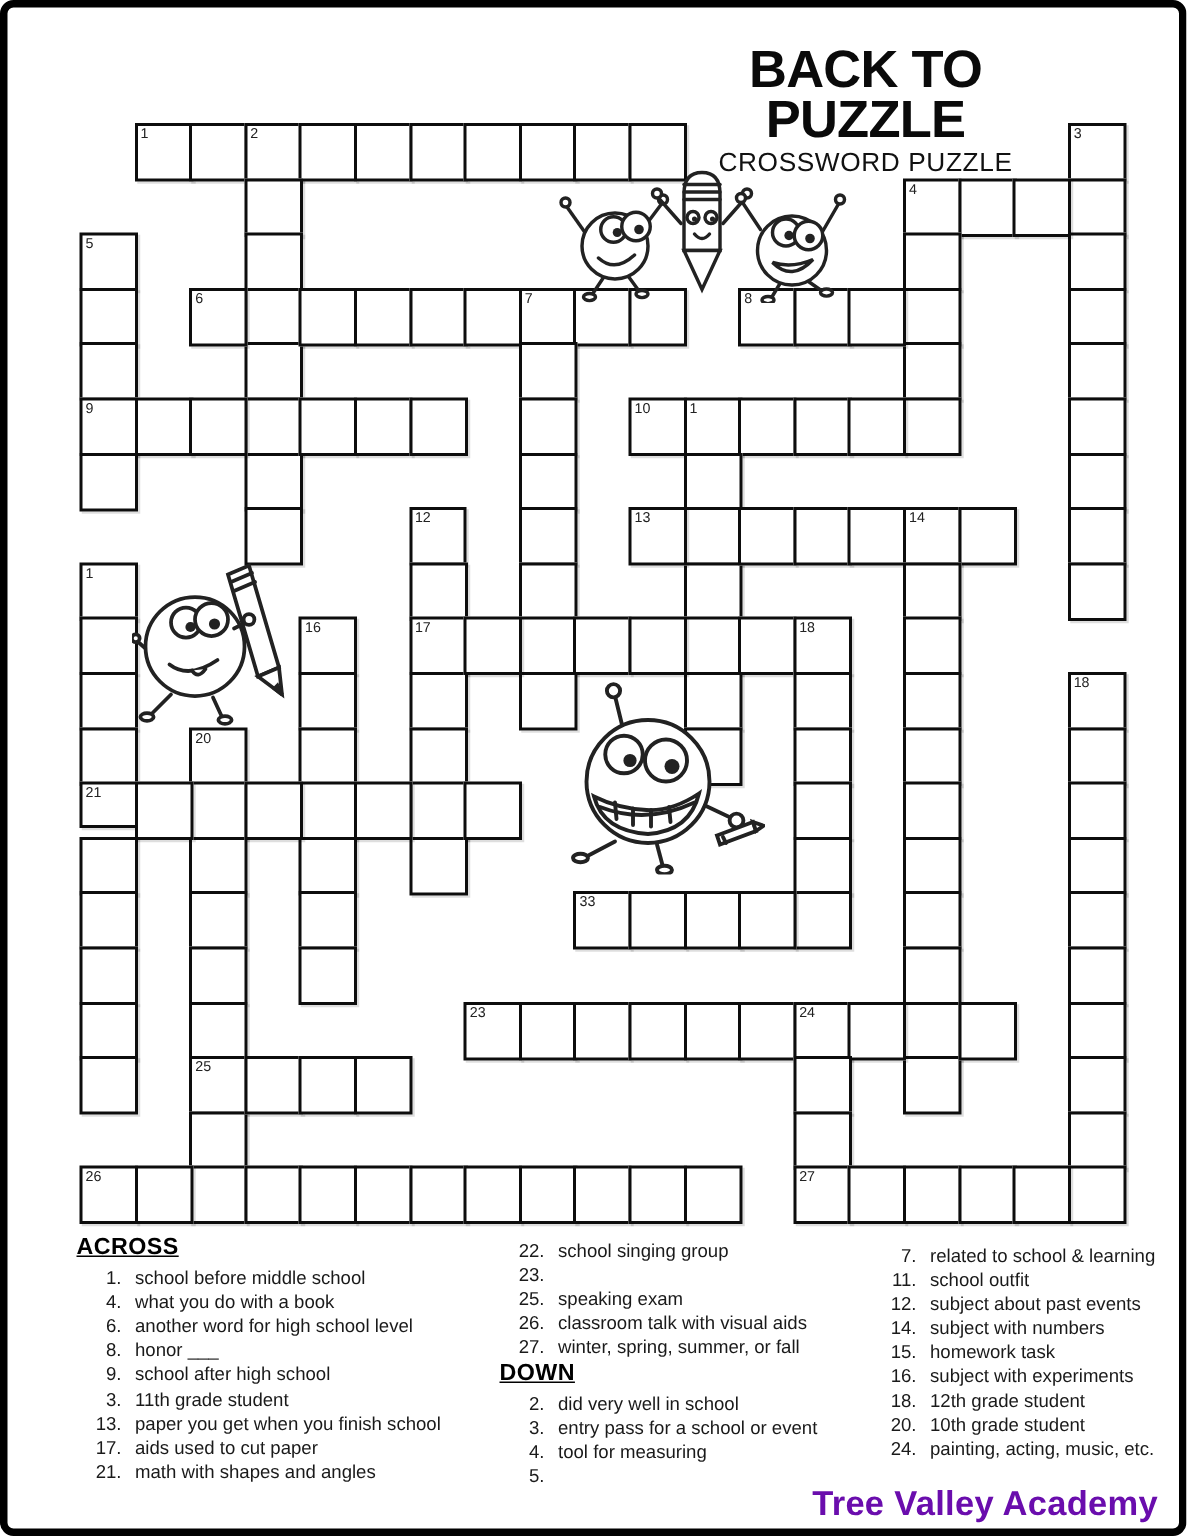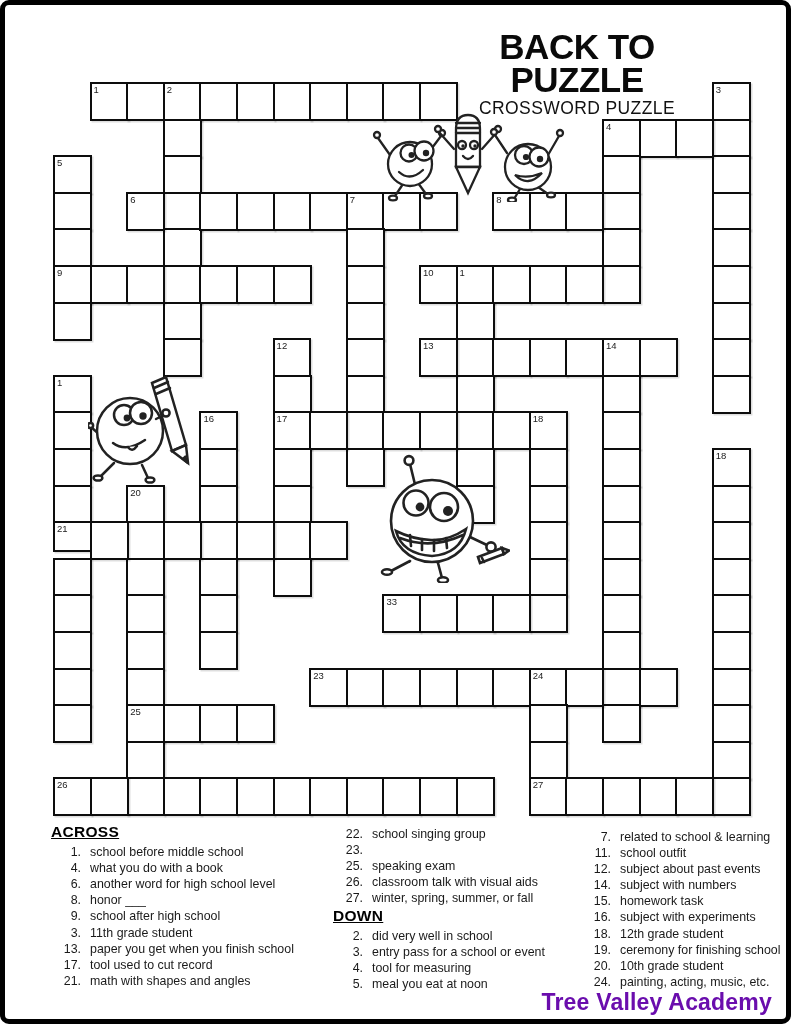--- a/index.html
+++ b/index.html
@@ -408,21 +408,21 @@
         <div class="clue">
           <span class="cnum">3.</span>
           <span class="ctext">11th grade student</span>
         </div>
         <div class="clue">
           <span class="cnum">13.</span>
           <span class="ctext">paper you get when you finish school</span>
         </div>
         <div class="clue">
           <span class="cnum">17.</span>
-          <span class="ctext">tool used to cut record</span>
+          <span class="ctext">aids used to cut paper</span>
         </div>
         <div class="clue">
           <span class="cnum">21.</span>
           <span class="ctext">math with shapes and angles</span>
         </div>
       </div>
   </div>
 
   <div id="clues-col2" class="clue-col">
     <div id="clues-col2-top">
@@ -455,21 +455,20 @@
         <div class="clue">
           <span class="cnum">3.</span>
           <span class="ctext">entry pass for a school or event</span>
         </div>
         <div class="clue">
           <span class="cnum">4.</span>
           <span class="ctext">tool for measuring</span>
         </div>
         <div class="clue">
           <span class="cnum">5.</span>
-          <span class="ctext">meal you eat at noon</span>
         </div>
       </div>
   </div>
 
   <div id="clues-col3" class="clue-col">
     <div id="clues-col3-list">
         <div class="clue">
           <span class="cnum">7.</span>
           <span class="ctext">related to school &amp; learning</span>
         </div>
@@ -491,24 +490,20 @@
         </div>
         <div class="clue">
           <span class="cnum">16.</span>
           <span class="ctext">subject with experiments</span>
         </div>
         <div class="clue">
           <span class="cnum">18.</span>
           <span class="ctext">12th grade student</span>
         </div>
         <div class="clue">
-          <span class="cnum">19.</span>
-          <span class="ctext">ceremony for finishing school</span>
-        </div>
-        <div class="clue">
           <span class="cnum">20.</span>
           <span class="ctext">10th grade student</span>
         </div>
         <div class="clue">
           <span class="cnum">24.</span>
           <span class="ctext">painting, acting, music, etc.</span>
         </div>
       </div>
   </div>
 

